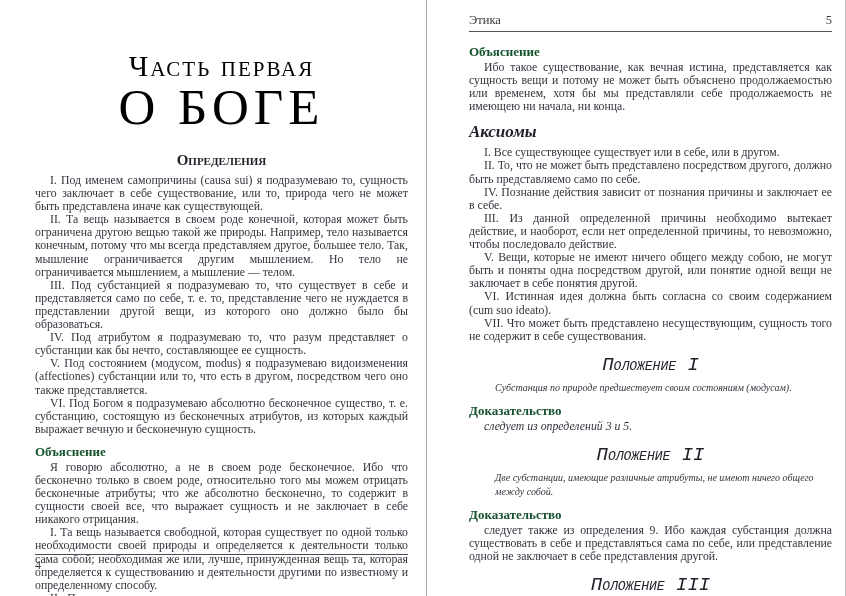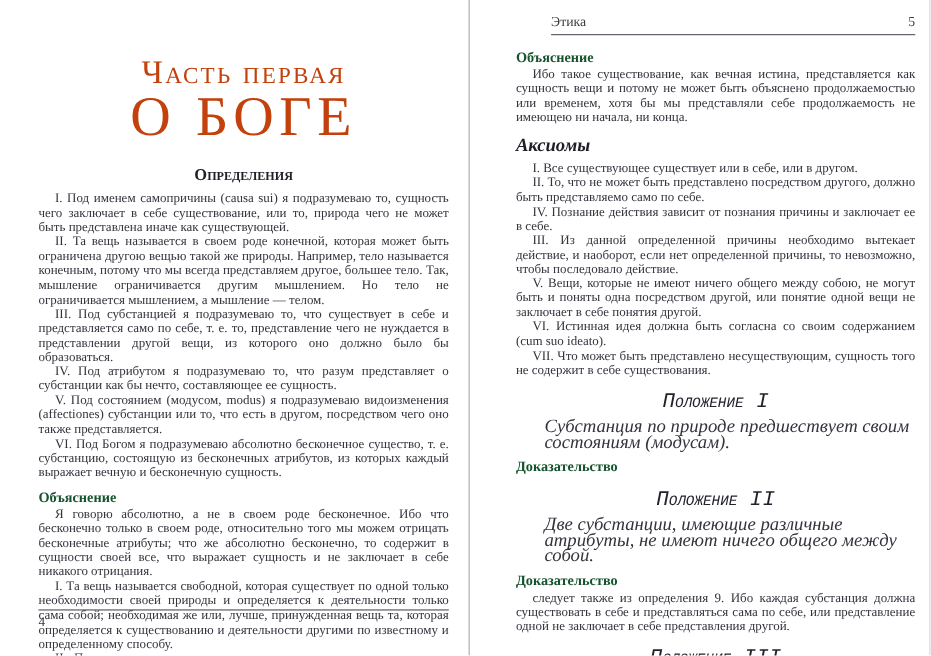--- a/index.html
+++ b/index.html
@@ -33,21 +33,21 @@
     height: 596px;
     box-sizing: border-box;
   }
   .page-left  { left: 0;   width: 426px; padding: 0 18px 0 35px; }
   .page-right { left: 427px; width: 418px; padding: 0 13px 0 42px; }
 
   
   .part-title {
     margin-top: 50px;
     text-align: center;
-    color: #c2410c;
+    color: #000000;
   }
   .part-title-line1 {
     font-size: 30px;
     font-weight: 400;
     font-variant: small-caps;
     letter-spacing: 2px;
     line-height: 32px;
   }
   .part-title-line2 {
     font-size: 51px;
@@ -100,36 +100,35 @@
   
   .running-header {
     display: flex;
     justify-content: space-between;
     align-items: flex-end;
     margin-top: 13px;
     padding-bottom: 3px;
     border-bottom: 1.2px solid #53535c;
     font-size: 12.5px;
     color: #3a3a42;
-    margin-left: 32px;
   }
   .right-content { margin-top: 12px; }
   .prop-heading {
     text-align: center;
     font-style: italic;
     font-variant: small-caps;
     font-weight: 500;
     font-size: 19px;
     margin: 11px 0 5px 0;
     color: #22222d;
     font-family: Liberation Mono, monospace;
   }
   .statement {
     font-style: italic;
-    font-size: 17px;
+    font-size: 10px;
     line-height: 13.8px;
     margin: 0 0 0 26px;
     text-align: left;
     text-indent: 0;
   }
   .proof-italic {
     font-style: italic;
     font-size: 11.8px;
     line-height: 13.4px;
     text-indent: 15px;
@@ -184,20 +183,21 @@
       <p class="body">IV. Познание действия зависит от познания причины и заключает ее в себе.</p>
       <p class="body">III. Из данной определенной причины необходимо вытекает действие, и наоборот, если нет определенной причины, то невозможно, чтобы последовало действие.</p>
       <p class="body">V. Вещи, которые не имеют ничего общего между собою, не могут быть и поняты одна посредством другой, или понятие одной вещи не заключает в себе понятия другой.</p>
       <p class="body">VI. Истинная идея должна быть согласна со своим содержанием (cum suo ideato).</p>
       <p class="body">VII. Что может быть представлено несуществующим, сущность того не содержит в себе существования.</p>
 
       <div class="prop-heading">Положение I</div>
       <p class="statement">Субстанция по природе предшествует своим состояниям (модусам).</p>
 
       <div class="subheading">Доказательство</div>
+      <p class="proof-italic">следует из определений 3 и 5.</p>
 
       <div class="prop-heading">Положение II</div>
       <p class="statement">Две субстанции, имеющие различные атрибуты, не имеют ничего общего между собой.</p>
 
       <div class="subheading">Доказательство</div>
       <p class="body">следует также из определения 9. Ибо каждая субстанция должна существовать в себе и представляться сама по себе, или представление одной не заключает в себе представления другой.</p>
 
       <div class="prop-heading">Положение III</div>
 
     </div>

